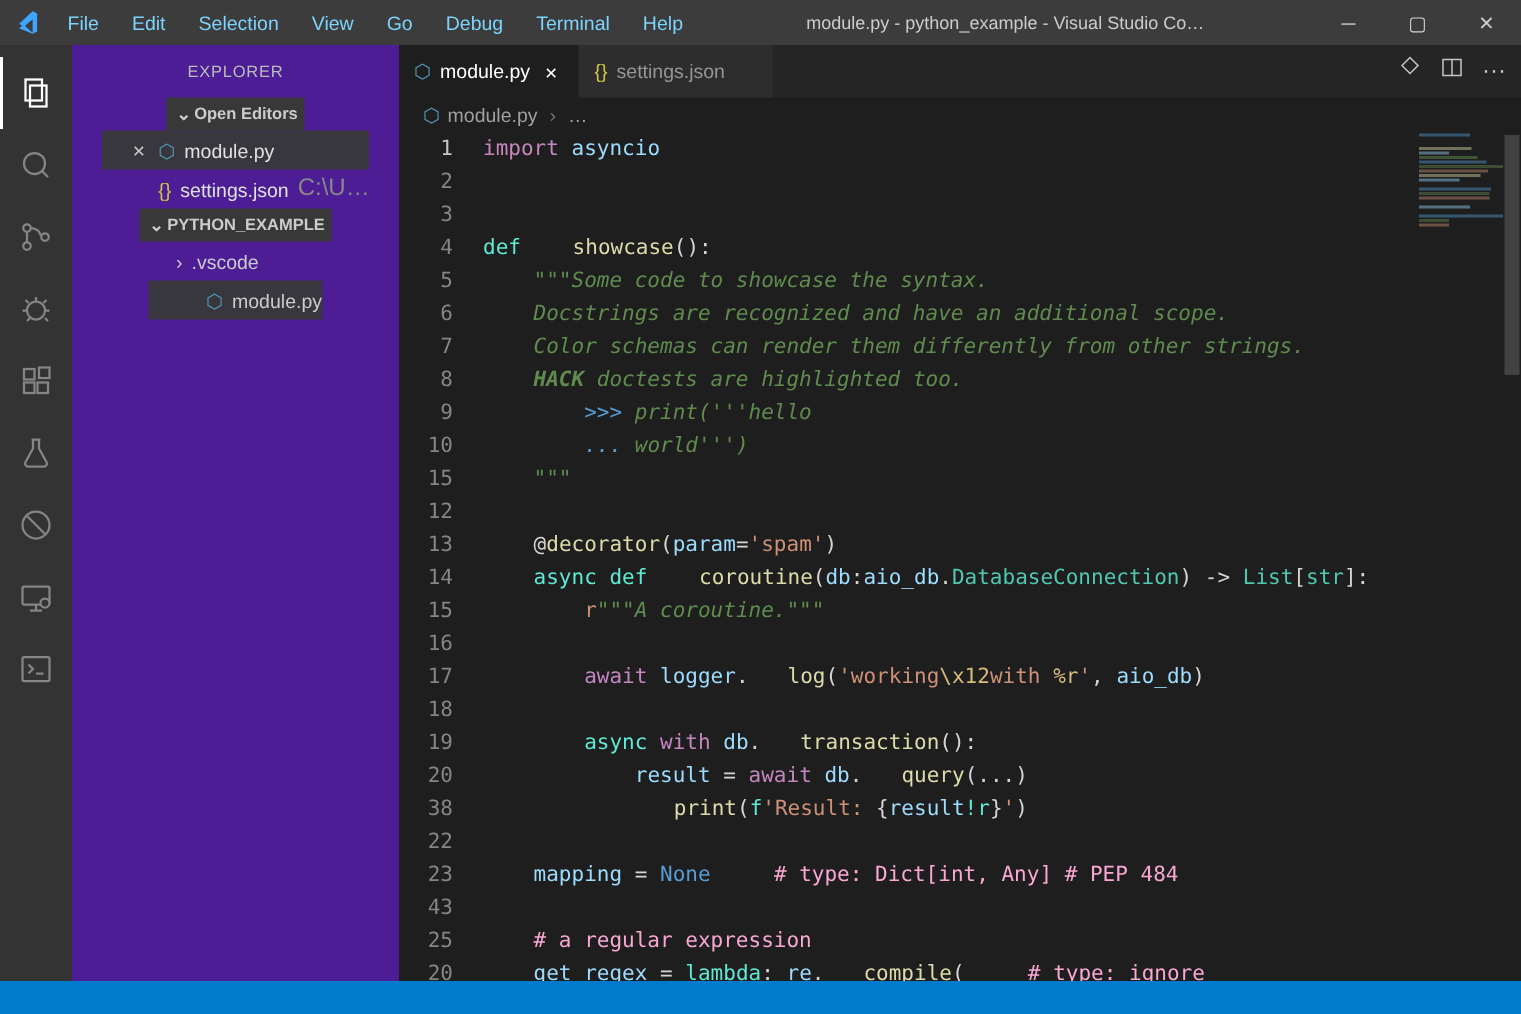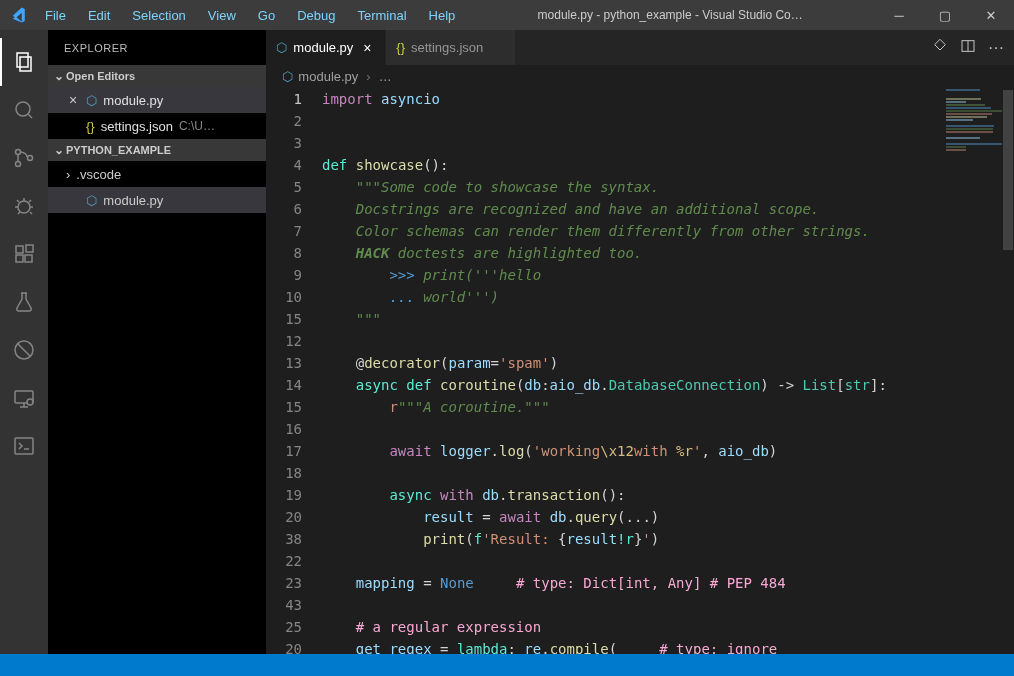--- a/index.html
+++ b/index.html
@@ -17,29 +17,29 @@
 
 .main { display: flex; height: calc(100% - 52px); }
 
 
 .activitybar { width: 48px; background: #333333; display: flex; flex-direction: column; align-items: center; padding-top: 8px; }
 .activitybar .activity-item { width: 48px; height: 48px; display: flex; align-items: center; justify-content: center; color: #858585; position: relative; }
 .activitybar .activity-item.active { color: #ffffff; }
 .activitybar .activity-item.active::before { content: ""; position: absolute; left: 0; top: 0; bottom: 0; width: 2px; background: #ffffff; }
 
 
-.sidebar { width: 218px; background: #000000; display: flex; flex-direction: column; }
+.sidebar { width: 218px; background: #4c1d95; display: flex; flex-direction: column; align-items: center; }
 .sidebar-header { height: 35px; display: flex; align-items: center; padding: 0 16px; font-size: 11px; text-transform: uppercase; color: #bbbbbb; letter-spacing: .5px; }
 .section-header { height: 22px; display: flex; align-items: center; padding: 0 4px; font-size: 11px; font-weight: bold; color: #cccccc; background: #383838; }
 .section-header .twisty { width: 14px; text-align: center; font-size: 12px; }
 .oe-item { height: 26px; display: flex; align-items: center; padding-left: 18px; font-size: 13px; gap: 6px; }
 .oe-item.active { background: #37373d; }
 .oe-item .close-x { width: 14px; text-align: center; font-size: 14px; color: #cccccc; }
 .oe-item .label { color: #e0e0e0; white-space: nowrap; }
-.oe-item .detail { color: #888888; font-size: 12px; white-space: nowrap; overflow: hidden; text-overflow: ellipsis; }
+.oe-item .detail { color: #888888; font-size: 16px; white-space: nowrap; overflow: hidden; text-overflow: ellipsis; }
 .tree-item .label { color: #cccccc; }
 
 .icon-py { color: #519aba; font-size: 13px; }
 .icon-json { color: #cbcb41; font-size: 13px; }
 .icon-folder { color: #cccccc; font-size: 13px; }
 
 
 .editor-area { flex: 1; display: flex; flex-direction: column; background: #1e1e1e; position: relative; }
 .tabs { height: 35px; background: #252526; display: flex; align-items: stretch; }
 .tab { display: flex; align-items: center; padding: 0 10px; gap: 6px; font-size: 13px; color: #969696; background: #2d2d2d; border-right: 1px solid #252526; min-width: 120px; }
@@ -51,21 +51,21 @@
 .breadcrumb .sep { color: #707070; }
 .breadcrumb .crumb { display: flex; align-items: center; gap: 5px; }
 
 .code-area { flex: 1; display: flex; font-family: "Consolas","Menlo",monospace; font-size: 14px; line-height: 22px; overflow: hidden; position: relative; }
 .gutter { width: 56px; text-align: right; color: #858585; padding-right: 20px; user-select: none; }
 .gutter .lineno.current { color: #c6c6c6; }
 .code { flex: 1; white-space: pre; overflow: hidden; }
 
 .tok-kw { color: #5eead4; }
 .tok-kw-ctrl { color: #c586c0; }
-.tok-fn { color: #dcdcaa; }
+.tok-fn { color: #dcdcaa; margin-left: 26px; }
 .tok-str-plain { color: #ce9178; }
 .tok-doc { color: #608b4e; font-style: italic; }
 .tok-doc-prompt { color: #569cd6; font-style: italic;}
 .tok-type { color: #4ec9b0; }
 .tok-var { color: #9cdcfe; }
 .tok-param { color: #9cdcfe; }
 .tok-const { color: #569cd6; }
 .tok-punc { color: #d4d4d4; }
 .tok-op { color: #d4d4d4; }
 .tok-deco { color: #dcdcaa; }

